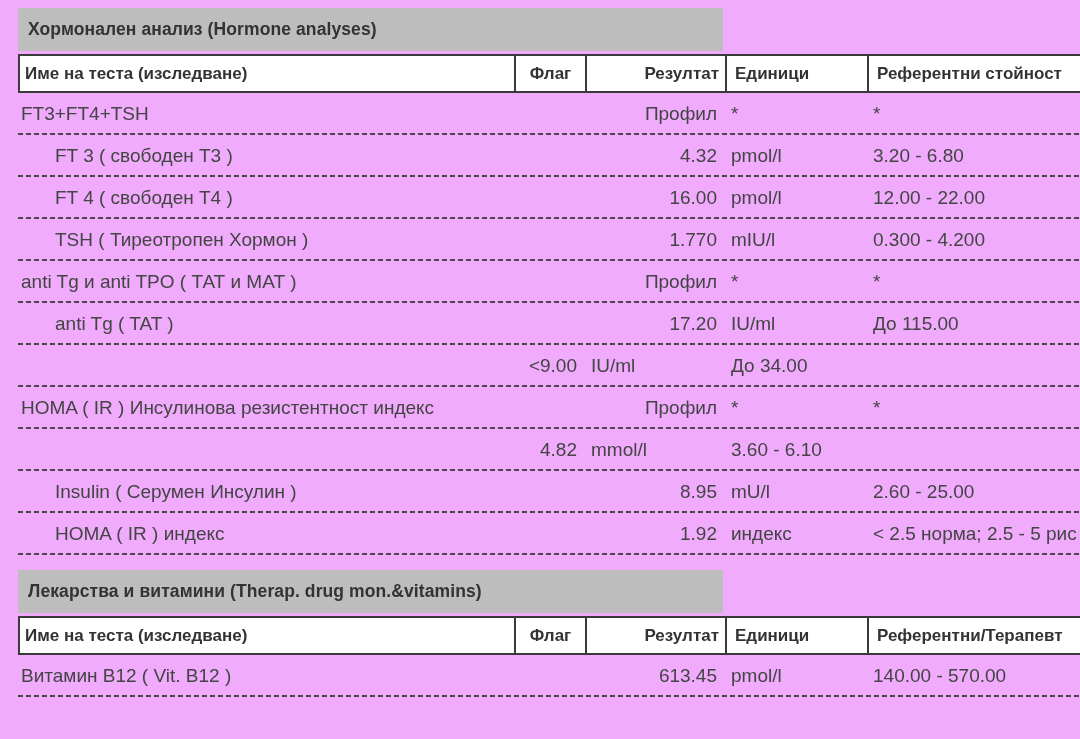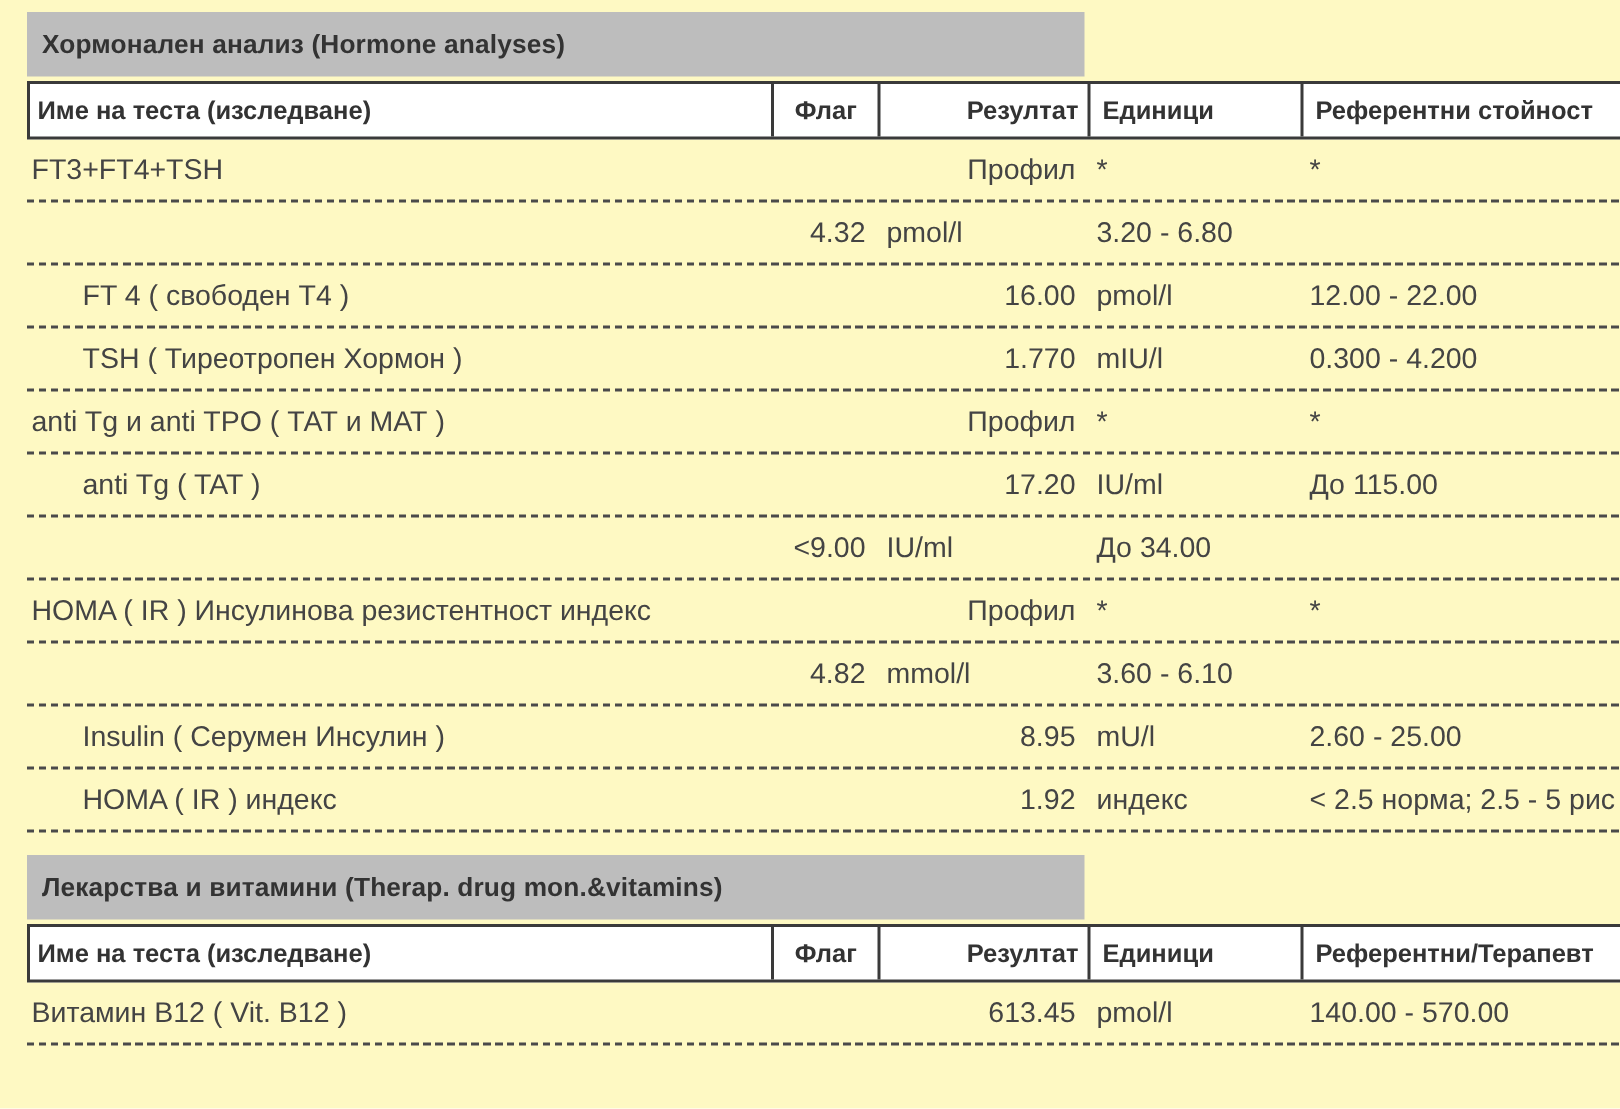--- a/index.html
+++ b/index.html
@@ -7,21 +7,21 @@
     width: 1080px; height: 739px;
     background: #ffffff;
     overflow: hidden;
     font-family: "Liberation Sans", "DejaVu Sans", sans-serif;
   }
   .page {
     position: relative;
     width: 1080px; height: 739px;
     padding: 8px 0 0 18px;
     overflow: hidden;
-    background: #fef9c3;
+    background: #f0abfc;
   }
   .lab-section { width: 1142px; }
   .lab-section + .lab-section { margin-top: 15px; }
 
   .title-bar {
     width: 705px; height: 43px;
     background: #bdbdbd;
     display: flex; align-items: center;
     padding-left: 10px;
     margin-bottom: 3px;
@@ -96,20 +96,21 @@
       <div class="tbody">
   <div class="tr">
     <div class="td td-name">FT3+FT4+TSH</div>
     <div class="td td-flag"></div>
     <div class="td td-result">Профил</div>
     <div class="td td-units">*</div>
     <div class="td td-ref">*</div>
   </div>
 
   <div class="tr">
+    <div class="td td-name indent">FT 3 ( свободен Т3 )</div>
     <div class="td td-flag"></div>
     <div class="td td-result">4.32</div>
     <div class="td td-units">pmol/l</div>
     <div class="td td-ref">3.20 - 6.80</div>
   </div>
 
   <div class="tr">
     <div class="td td-name indent">FT 4 ( свободен Т4 )</div>
     <div class="td td-flag"></div>
     <div class="td td-result">16.00</div>

